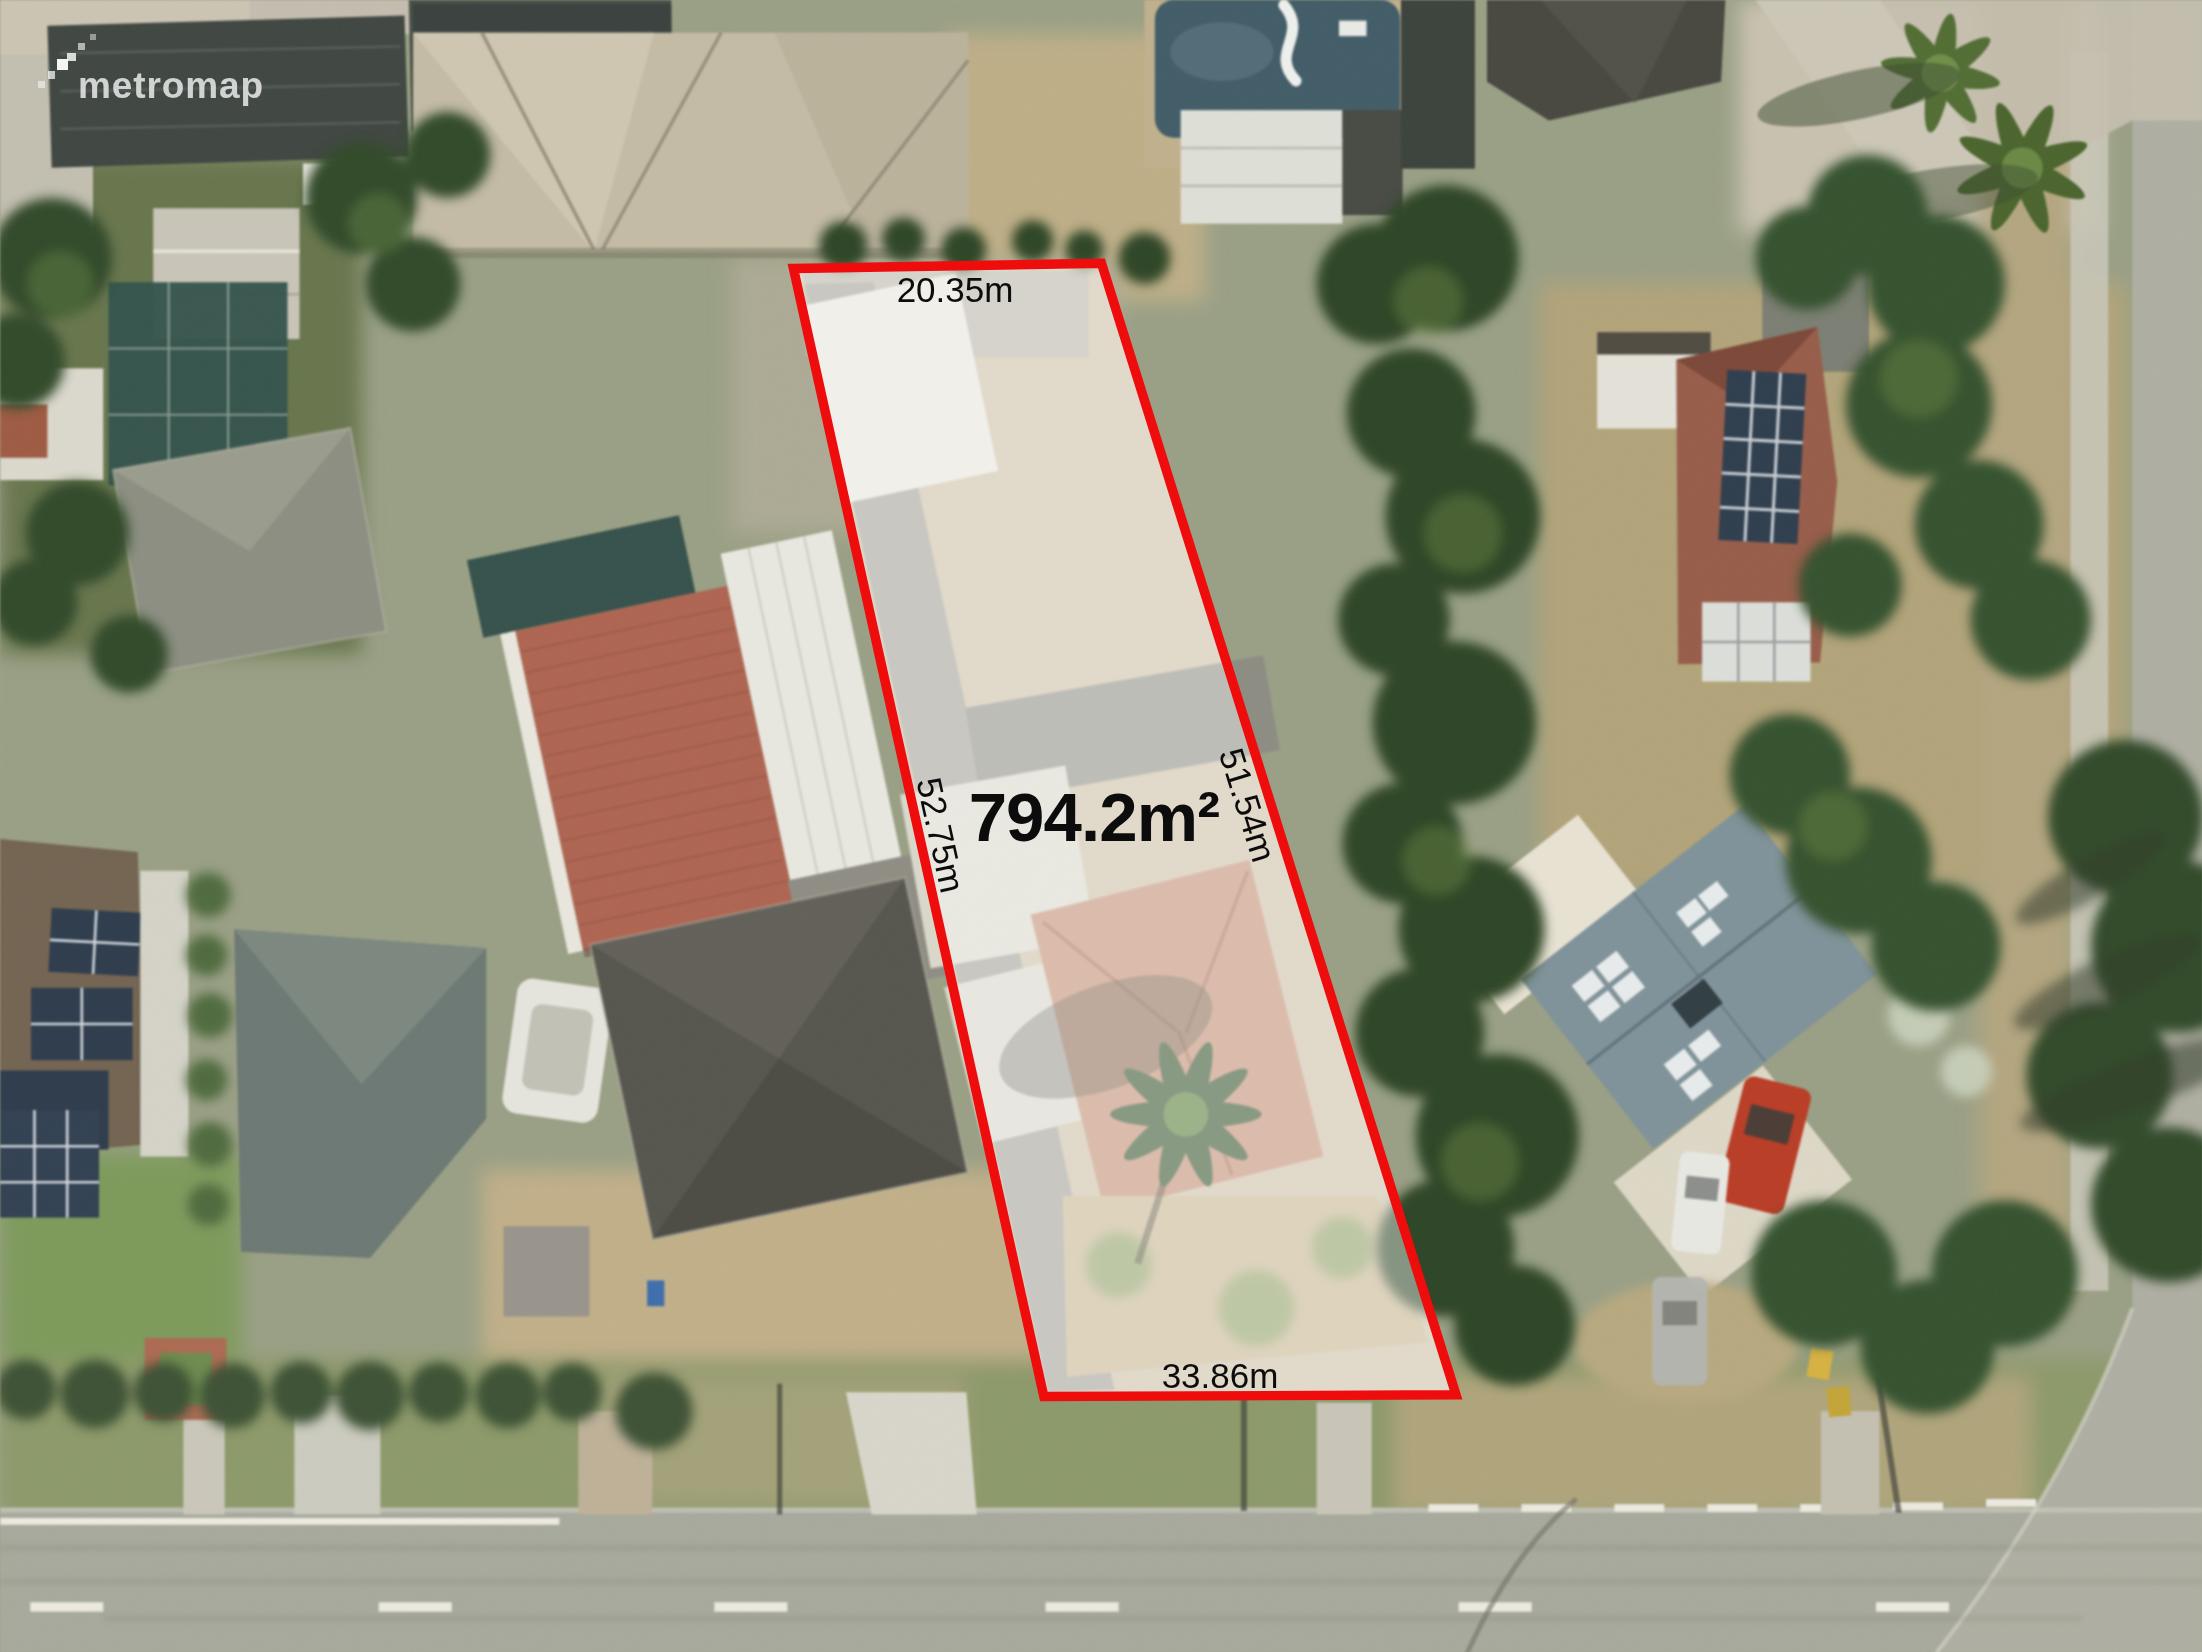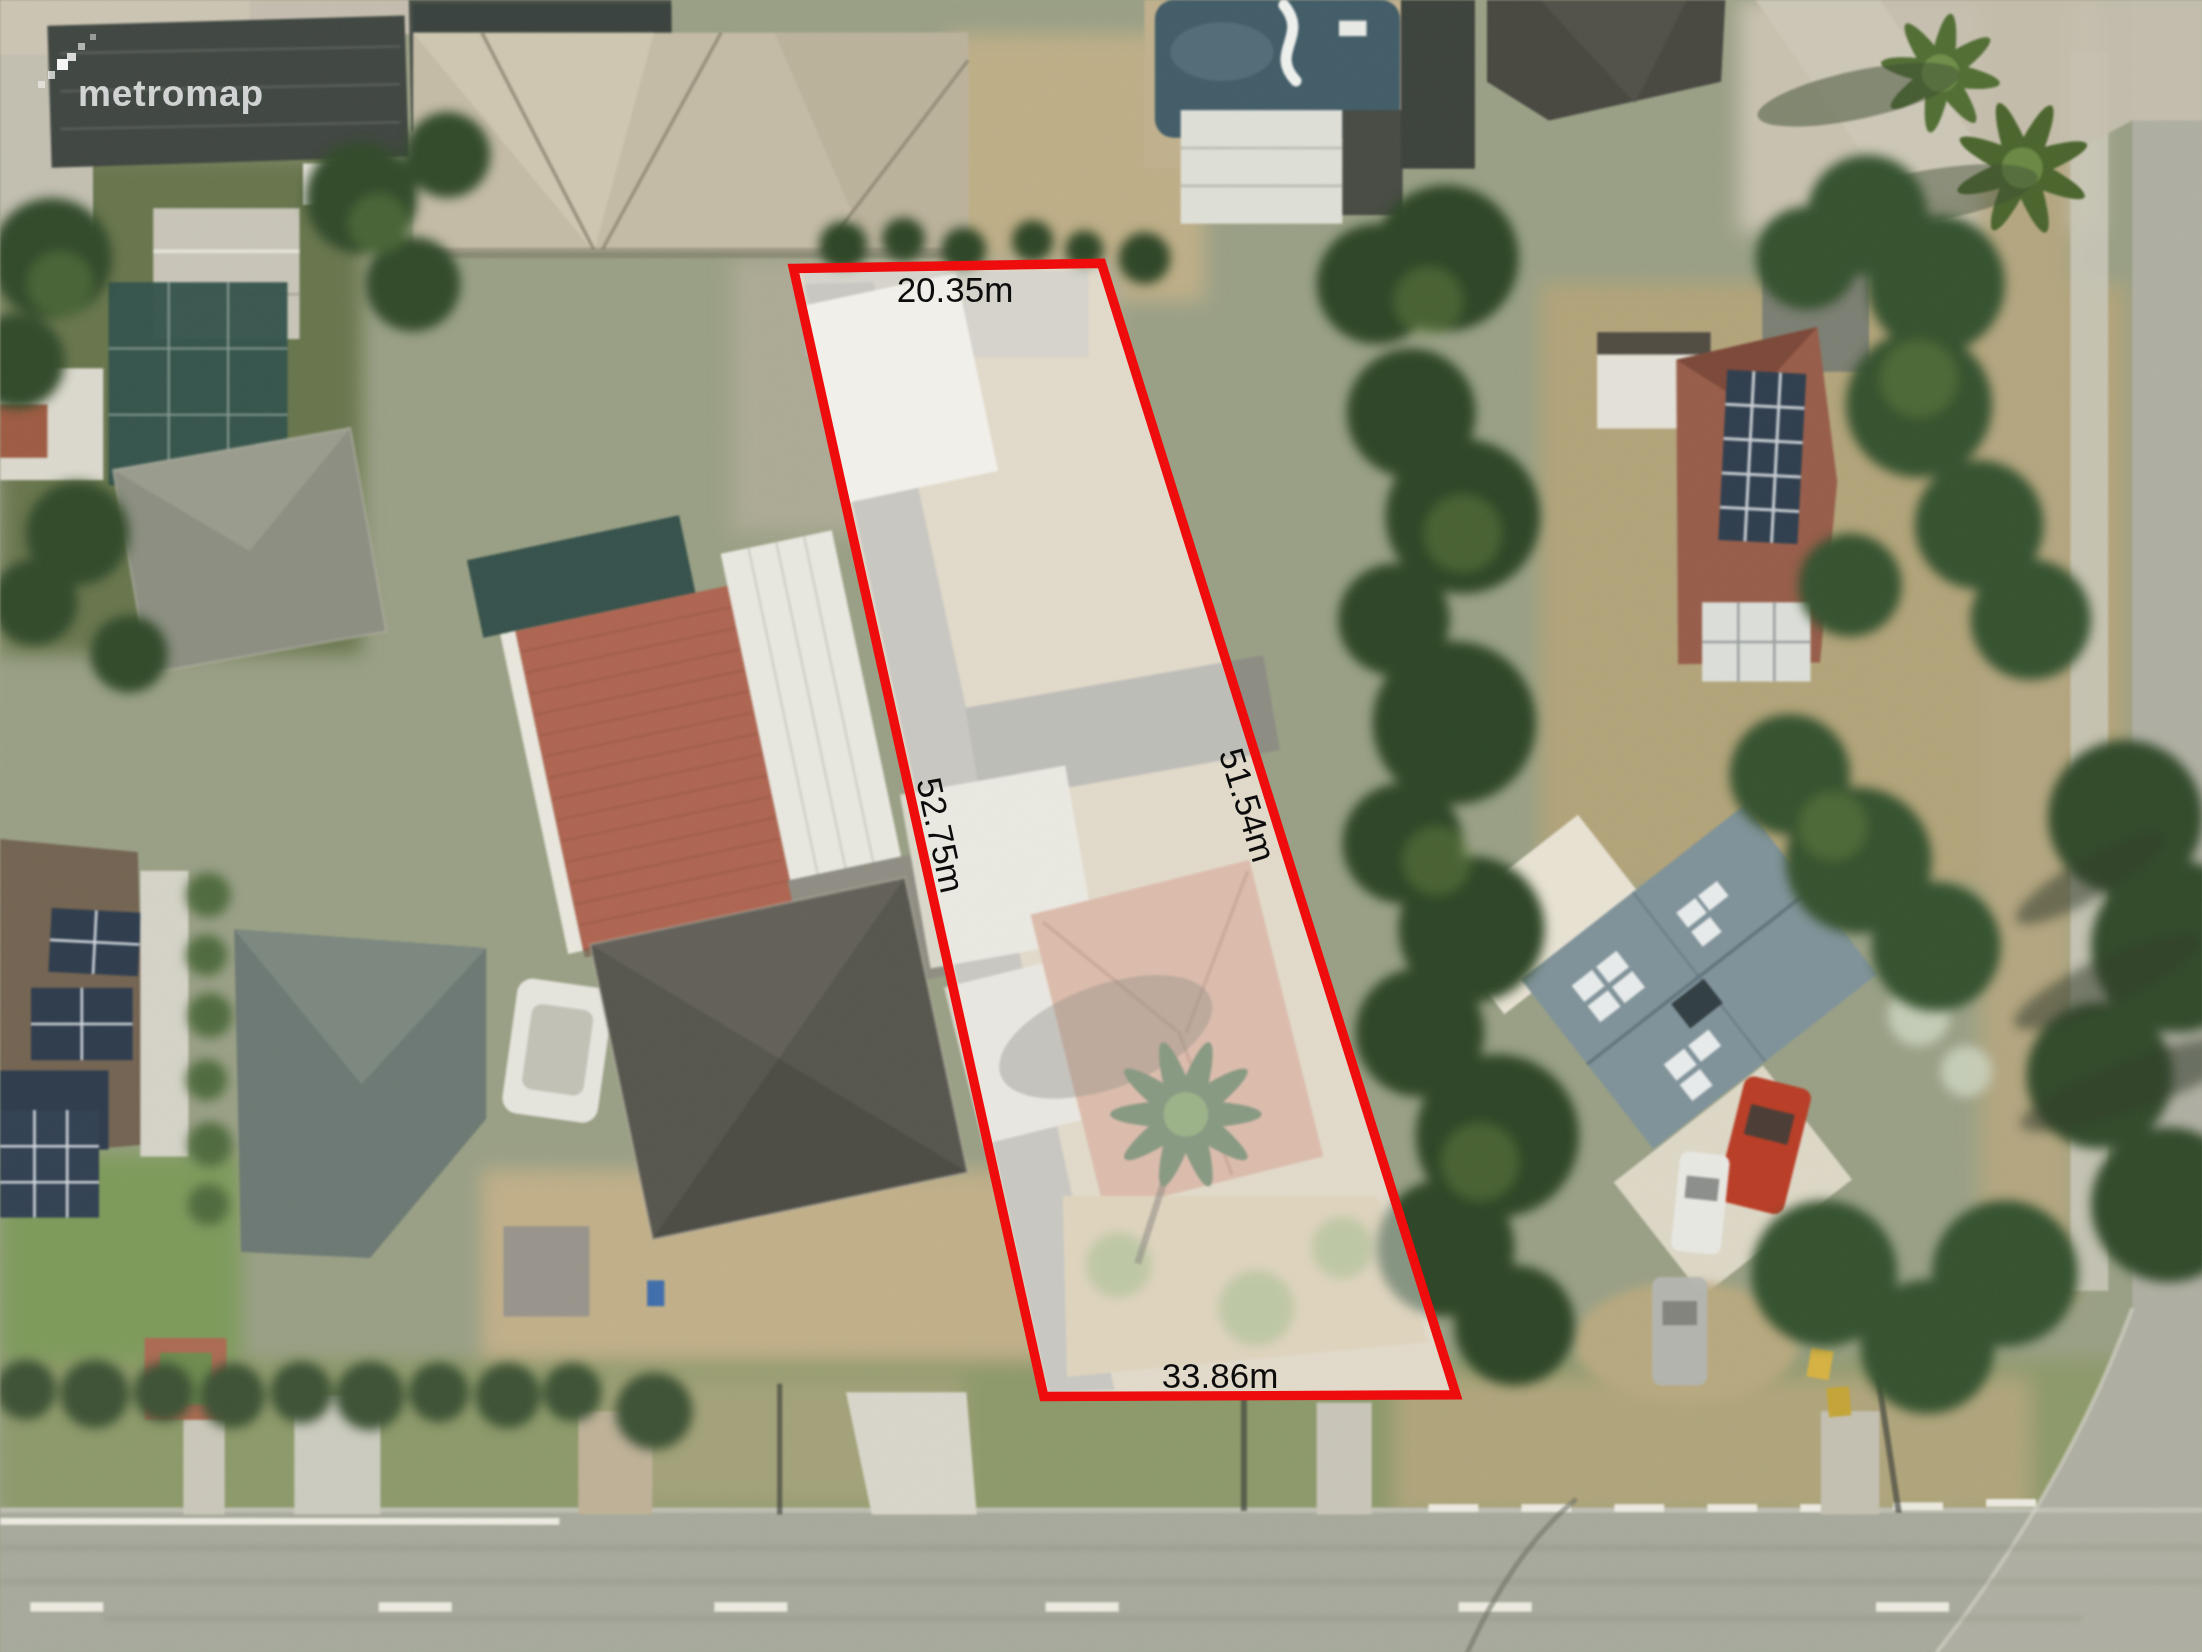--- a/index.html
+++ b/index.html
@@ -8,21 +8,21 @@
   .layer{position:absolute;left:0;top:0;width:2203px;height:1653px;}
   #aerial{filter:blur(0.9px) saturate(.94) contrast(.99);}
   .mlabel{position:absolute;transform:translate(-50%,-50%);color:#0c0c0c;font-size:35px;
           line-height:1;white-space:nowrap;}
   #label-area{font-size:69px;font-weight:bold;letter-spacing:-0.9px;}
   #label-left{transform:translate(-50%,-50%) rotate(77.5deg);}
   #label-right{transform:translate(-50%,-50%) rotate(72.6deg);}
   #logo{position:absolute;left:38px;top:31px;width:232px;height:72px;}
   #logo .sq{position:absolute;background:#fff;}
   #logo .logo-text{position:absolute;left:40px;top:34px;font-size:37px;font-weight:600;
-        letter-spacing:0.9px;color:rgba(240,242,243,.82);margin-top:8px;}
+        letter-spacing:0.9px;color:rgba(240,242,243,.82);}
 </style>
 </head>
 <body>
 
 <div id="stage">
 
   <svg id="aerial" class="layer" viewBox="0 0 2560 1921">
     <defs>
       <filter id="b3" x="-40%" y="-40%" width="180%" height="180%">
           <feGaussianBlur stdDeviation="3"></feGaussianBlur>
@@ -461,20 +461,21 @@
         </filter>
     </defs>
     <rect x="0" y="0" width="2560" height="1921" filter="url(#grain)" opacity=".10"></rect>
     <polygon points="922,312 1280,306 1692,1621 1213,1623" stroke-width="11" stroke-linejoin="miter" stroke="#ee0c0c" fill="rgba(255,255,255,0.42)"></polygon>
   </svg>
 
   <div class="mlabel" id="label-top" style="left:955px;top:289px">20.35m</div>
   <div class="mlabel" id="label-left" style="left:941px;top:835px">52.75m</div>
   <div class="mlabel" id="label-right" style="left:1248px;top:805px">51.54m</div>
   <div class="mlabel" id="label-bottom" style="left:1220px;top:1375px">33.86m</div>
+  <div class="mlabel" id="label-area" style="left:1094px;top:817px">794.2m²</div>
 
   <div id="logo">
     <span>
       <span class="sq" style="left:0px;top:50px;width:6.9px;height:6.9px;opacity:.5"></span>
       <span class="sq" style="left:9.5px;top:40px;width:7.7px;height:7.7px;opacity:.7"></span>
       <span class="sq" style="left:19px;top:28px;width:11.2px;height:11.2px;opacity:.95"></span>
       <span class="sq" style="left:29px;top:21.5px;width:8.6px;height:8.6px;opacity:.8"></span>
       <span class="sq" style="left:40px;top:12px;width:6.9px;height:6.9px;opacity:.6"></span>
       <span class="sq" style="left:52px;top:2.6px;width:6px;height:6px;opacity:.45"></span>
     </span>

